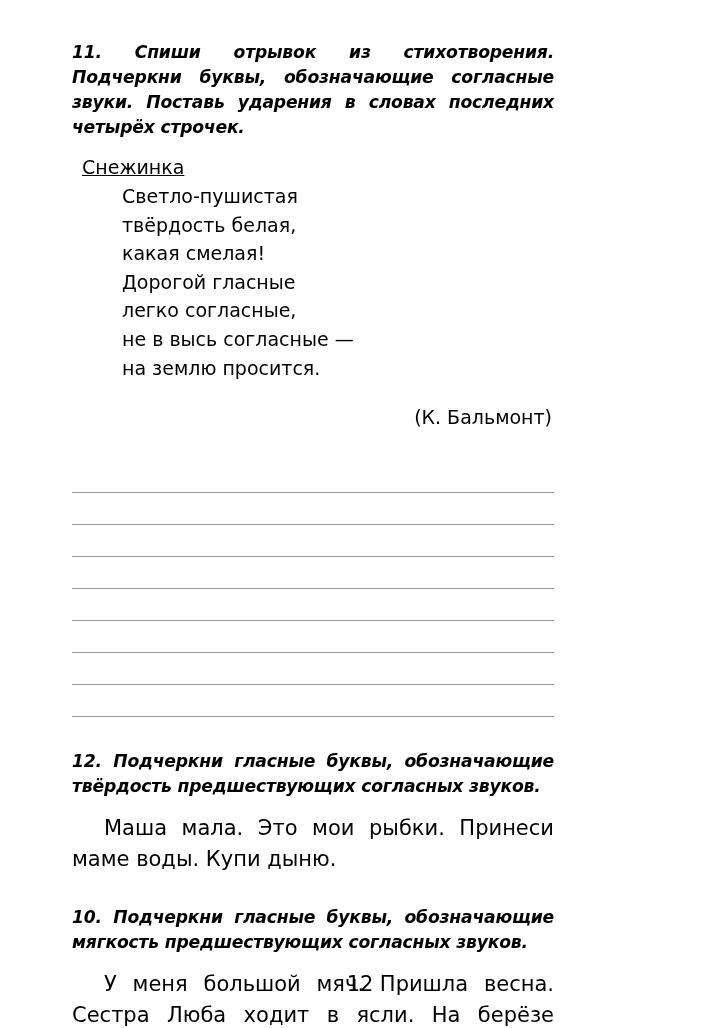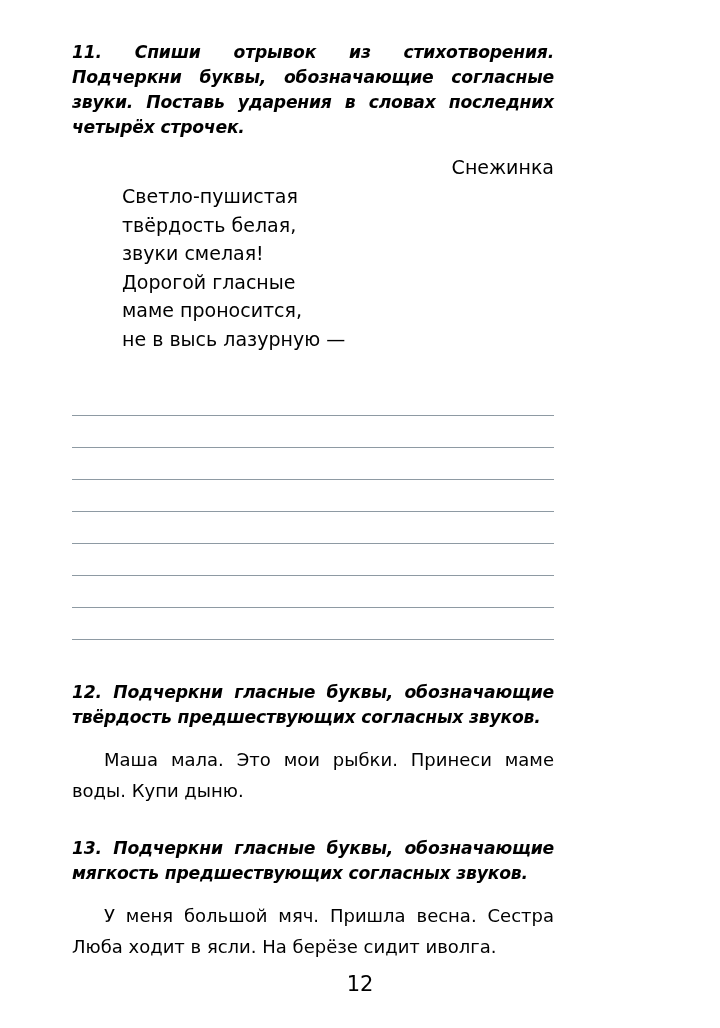--- a/index.html
+++ b/index.html
@@ -34,23 +34,24 @@
     line-height: 25px;
     letter-spacing: -0.2px;
     text-align: justify;
     margin: 0;
   }
 
   
   .poem-title {
     font-size: 19px;
     line-height: 27px;
-    text-align: right;
+    text-align: left;
     margin: 14px 0 0 0;
     padding-left: 10px;
+    text-decoration: underline;
   }
   .poem {
     margin: 1px 0 10px 0;
     padding-left: 50px;
     font-size: 19px;
     line-height: 28.6px;
   }
   .poem .line {
     white-space: pre;
   }
@@ -66,28 +67,28 @@
   .rules {
     margin-top: 30px;
   }
   .rule {
     height: 31px;
     border-bottom: 1.6px solid #8e9aa3;
   }
 
   
   .para {
-    font-size: 18px;
+    font-size: 21px;
     line-height: 31px;
     text-align: justify;
     margin: 14px 0 0 0;
     text-indent: 32px;
   }
 
-  .sec-12 { margin-top: 40px; }
+  .sec-12 { margin-top: 32px; }
   .sec-13 { margin-top: 30px; }
 
   .page-number {
     position: absolute;
     left: 0;
     right: 0;
     top: 972px;
     text-align: center;
     font-size: 21px;
     font-family: "DejaVu Sans", sans-serif;
@@ -98,43 +99,45 @@
 
 <div class="page">
 
   <p class="ex-heading">11. Спиши отрывок из стихотворения. Подчеркни буквы, обозначающие согласные звуки. Поставь ударения в словах последних четырёх строчек.</p>
 
   <div class="poem-title">Снежинка</div>
 
   <div class="poem">
     <div class="line">Светло-пушистая</div>
     <div class="line">твёрдость белая,</div>
-    <div class="line">звуки смелая!</div>
+    <div class="line">какая смелая!</div>
     <div class="line">Дорогой гласные</div>
-    <div class="line">маме проносится,</div>
-    <div class="line">не в высь лазурную —</div>
+    <div class="line">легко согласные,</div>
+    <div class="line">не в высь согласные —</div>
+    <div class="line">на землю просится.</div>
   </div>
 
+  <div class="attribution">(К. Бальмонт)</div>
 
   <div class="rules">
     <div class="rule"></div>
     <div class="rule"></div>
     <div class="rule"></div>
     <div class="rule"></div>
     <div class="rule"></div>
     <div class="rule"></div>
     <div class="rule"></div>
     <div class="rule"></div>
   </div>
 
   <div class="sec-12">
     <p class="ex-heading">12. Подчеркни гласные буквы, обозначающие твёрдость предшествующих согласных звуков.</p>
     <p class="para">Маша мала. Это мои рыбки. Принеси маме воды. Купи дыню.</p>
   </div>
 
   <div class="sec-13">
-    <p class="ex-heading">13. Подчеркни гласные буквы, обозначающие мягкость предшествующих согласных звуков.</p>
+    <p class="ex-heading">10. Подчеркни гласные буквы, обозначающие мягкость предшествующих согласных звуков.</p>
     <p class="para">У меня большой мяч. Пришла весна. Сестра Люба ходит в ясли. На берёзе сидит иволга.</p>
   </div>
 
 </div>
 
 <div class="page-number">12</div>
 
 </body></html>

